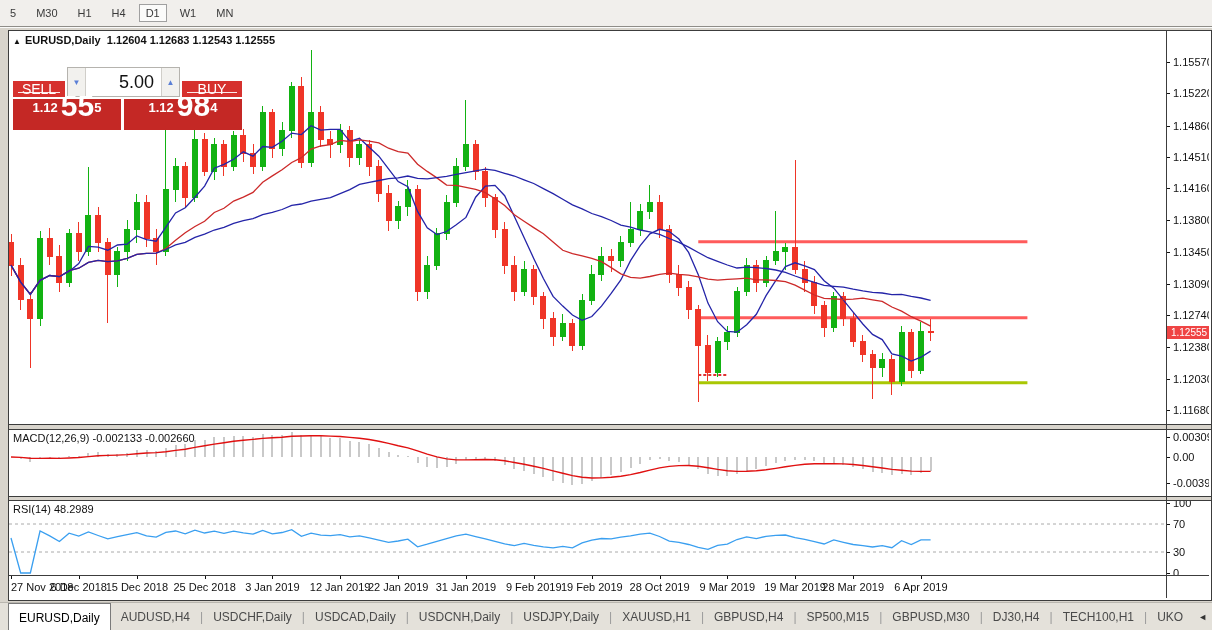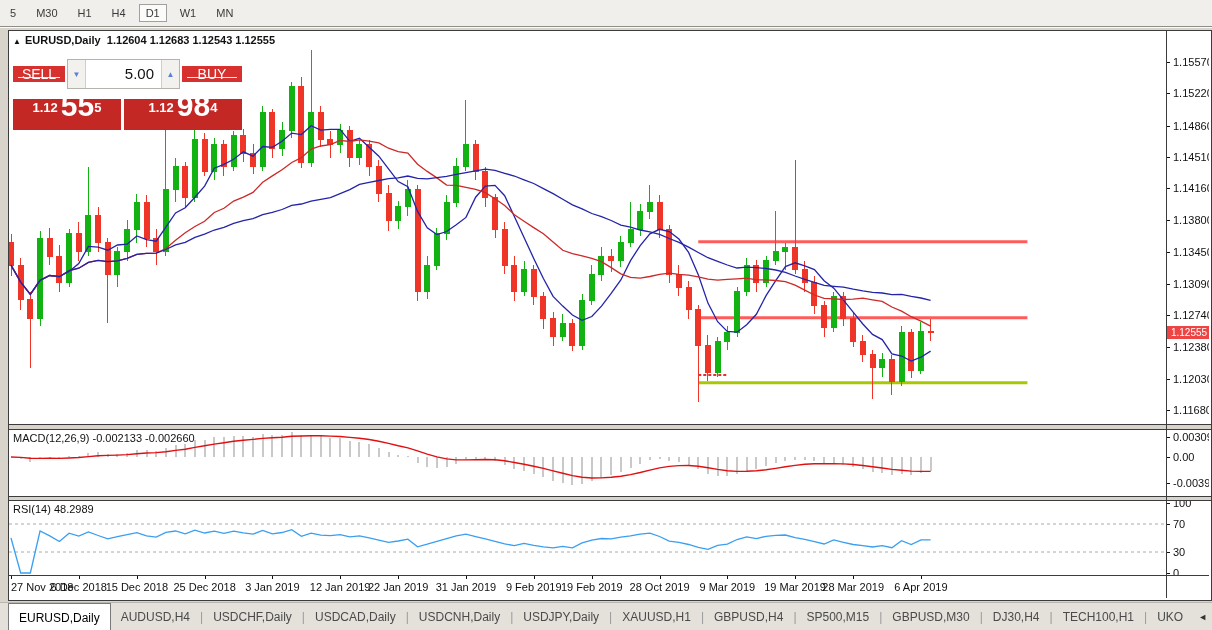--- a/index.html
+++ b/index.html
@@ -22,32 +22,32 @@
   .panel svg{position:absolute;left:0;top:0;}
   .ylab{position:absolute;left:1164px;font-size:11px;color:#111;transform:translateY(-50%);white-space:nowrap;}
   .ytick{position:absolute;left:1157px;width:4px;height:1px;background:#111;}
   .chart-title{position:absolute;left:4px;top:3px;font-size:11px;font-weight:bold;color:#111;z-index:5;}
   .chart-title .arr{font-size:8px;margin-right:4px;}
   .price-badge{position:absolute;left:1158px;width:44px;height:13px;background:#ef4444;color:#fff;
     font-size:10px;line-height:13px;text-align:center;z-index:6;}
   .ind-label{position:absolute;left:4px;top:2px;font-size:11px;color:#111;z-index:5;}
   
   .trade-panel{position:absolute;left:4px;top:20px;width:229px;z-index:5;}
-  .tp-row1{display:flex;height:46px;align-items:center;}
+  .tp-row1{display:flex;height:46px;align-items:flex-end;}
   .tp-btn{color:#fff;font-size:14px;display:flex;align-items:center;justify-content:center;
     background:#d6312e;position:relative;cursor:pointer;}
   .tp-btn:after{content:"";position:absolute;left:5px;right:5px;bottom:4px;height:1px;background:rgba(255,255,255,.9);}
   .sell-btn{width:52px;}
   .buy-btn{width:60px;}
   .qty{flex:1;display:flex;border:1px solid #b5b3ae;background:#fff;margin:0 2px;}
   .spin{width:17px;background:#f2f1ee;display:flex;align-items:center;justify-content:center;
     color:#5a7fd6;font-size:8px;cursor:pointer;}
   .spin.dn{border-right:1px solid #d0cec9;}
   .spin.up{border-left:1px solid #d0cec9;}
-  .qty-val{flex:1;font-size:15px;color:#111;text-align:right;line-height:28px;padding-right:7px;}
+  .qty-val{flex:1;font-size:18px;color:#111;text-align:right;line-height:28px;padding-right:7px;}
   .tp-row2{display:flex;margin-top:2px;height:31px;}
   .price-box{background:#c42825;color:#fff;display:flex;align-items:flex-end;justify-content:center;
     padding-bottom:12px;cursor:pointer;}
   .price-box.l{width:108px;margin-right:3px;}
   .price-box.r{flex:1;}
   .pp{font-size:13px;font-weight:bold;line-height:1;padding-bottom:4px;margin-right:3px;}
   .pb{font-size:30px;font-weight:bold;line-height:.85;}
   .ps{font-size:13px;font-weight:bold;line-height:1;align-self:flex-start;margin-top:2px;}
   
   .time-axis{position:relative;width:1200px;height:22px;background:#fff;}

